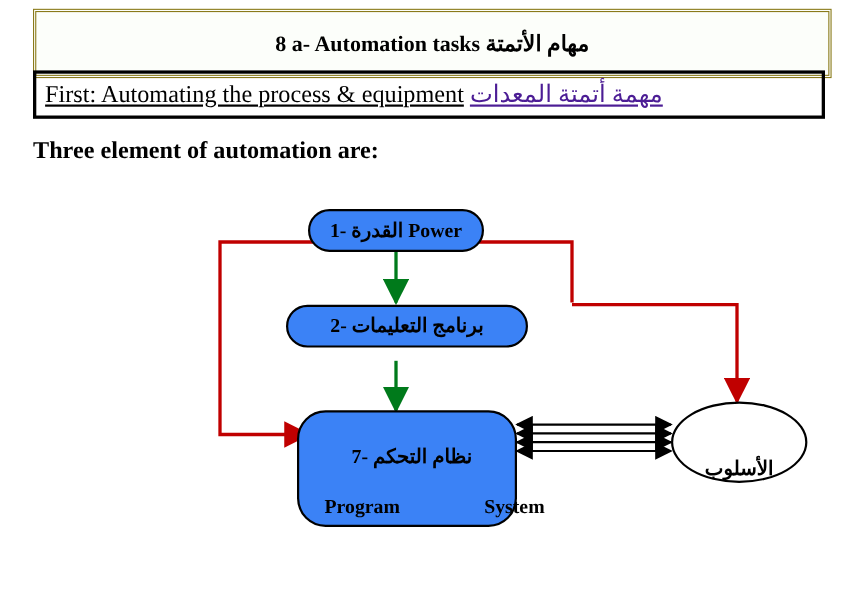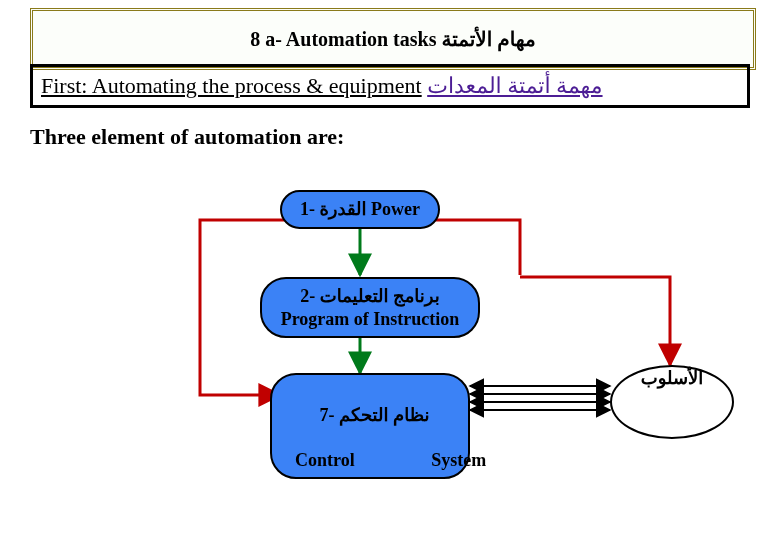--- a/index.html
+++ b/index.html
@@ -59,21 +59,21 @@
   .pill {
     position: absolute;
     border: 2px solid #000;
     border-radius: 50%;
     background: #fff;
     text-align: center;
     font-size: 18px;
     font-weight: bold;
     display: flex;
     flex-direction: column;
-    justify-content: flex-start;
+    justify-content: flex-end;
     z-index: 5;
   }
   svg.connectors {
     position: absolute;
     left: 0; top: 0;
     width: 780px; height: 540px;
     z-index: 1;
   }
 </style>
 </head>
@@ -123,24 +123,23 @@
 <div class="body-text">Three  element of automation are:</div>
 
 <div class="node" style="left:280px; top:190px; width:160px;">
   <span>1- القدرة</span>
   <span> </span>
   <span>Power</span>
 </div>
 
 <div class="node" style="left:260px; top:277px; width:220px;">
   <div>2- برنامج التعليمات</div>
-  <div>Program of Instruction</div>
 </div>
 
 <div class="node" style="left:270px; top:373px; width:200px; white-space:pre;">
   <span>7- نظام التحكم</span>
   <span> </span>
-  <span>Control                 System</span>
+  <span>Program                 System</span>
 </div>
 
 <div class="pill" style="left:610px; top:365px; width:120px; height:70px;">
   <div>الأسلوب</div>
 </div>
 
 </body></html>

